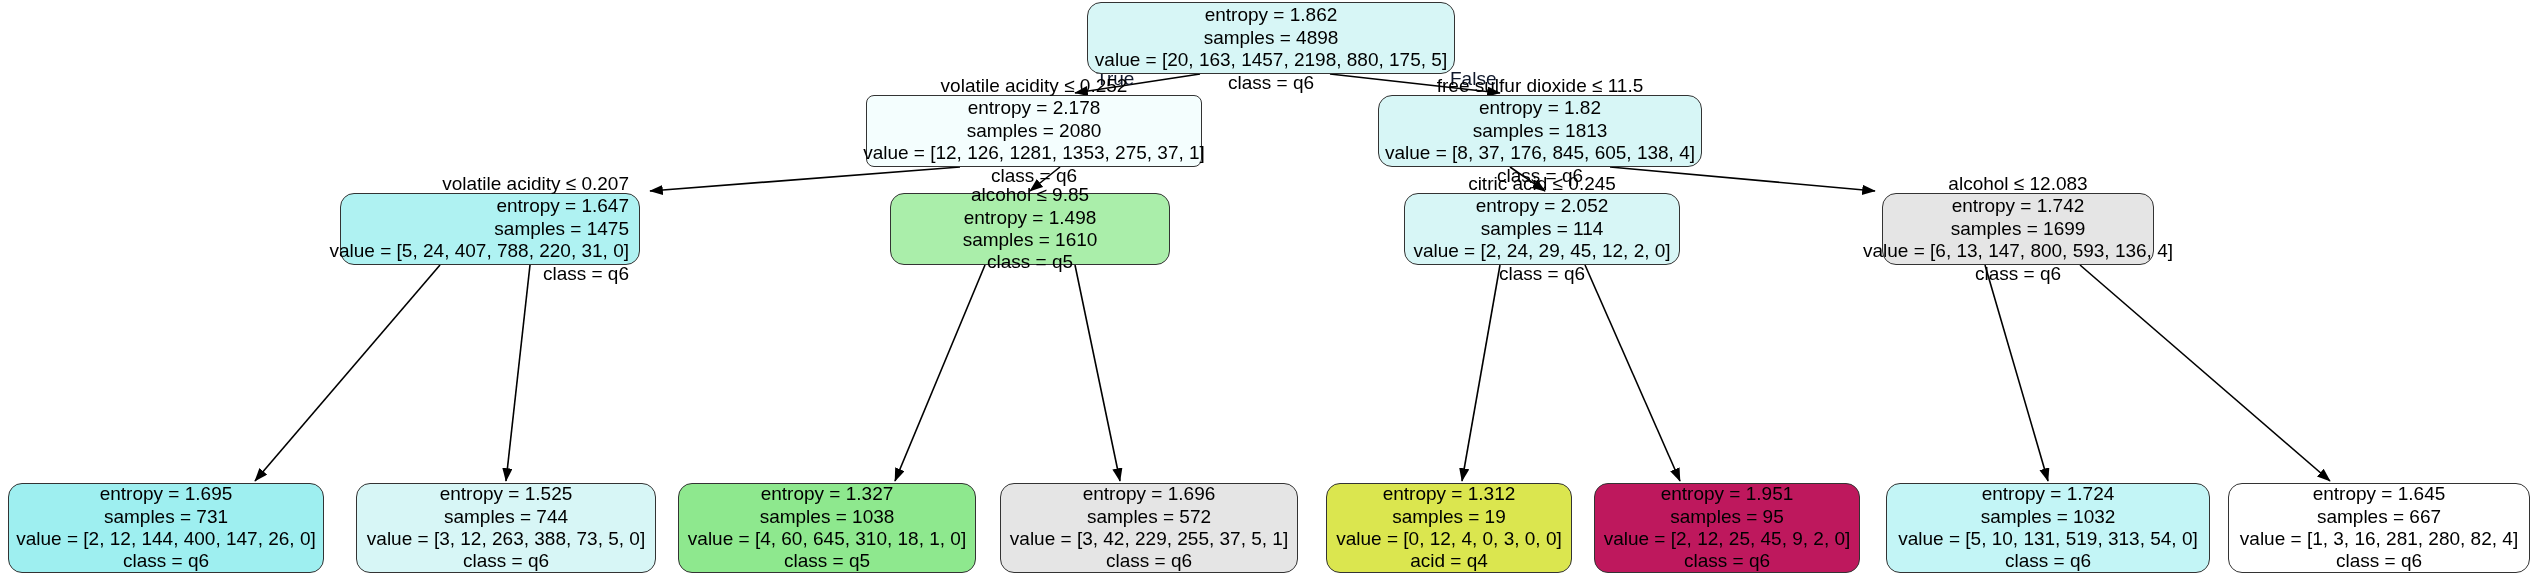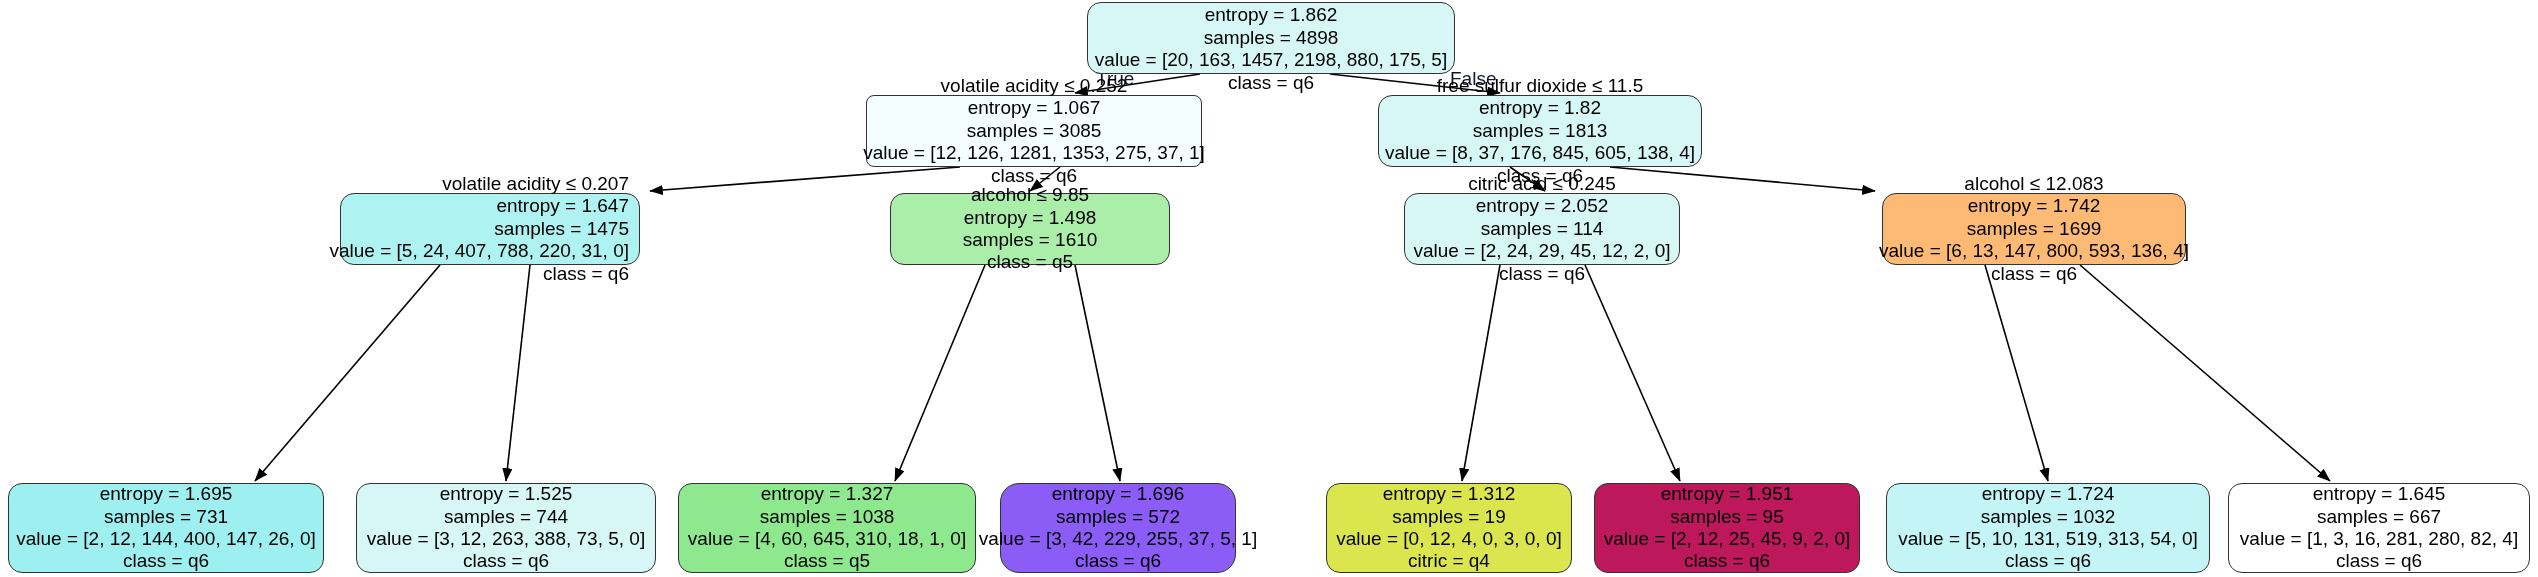--- a/index.html
+++ b/index.html
@@ -71,22 +71,22 @@
   <div id="node-group">
       <div class="node" style="left: 1087px; top: 2px; width: 368px; height: 72px; background: rgb(215, 246, 246);">
         <span class="ln">alcohol ≤ 10.85</span>
         <span class="ln">entropy = 1.862</span>
         <span class="ln">samples = 4898</span>
         <span class="ln">value = [20, 163, 1457, 2198, 880, 175, 5]</span>
         <span class="ln">class = q6</span>
       </div>
       <div class="node" style="left: 866px; top: 95px; width: 336px; height: 72px; background: rgb(244, 254, 254); border-radius: 8px;">
         <span class="ln">volatile acidity ≤ 0.252</span>
-        <span class="ln">entropy = 1.067</span>
-        <span class="ln">samples = 3085</span>
+        <span class="ln">entropy = 2.178</span>
+        <span class="ln">samples = 2080</span>
         <span class="ln">value = [12, 126, 1281, 1353, 275, 37, 1]</span>
         <span class="ln">class = q6</span>
       </div>
       <div class="node" style="left: 1378px; top: 95px; width: 324px; height: 72px; background: rgb(215, 246, 246);">
         <span class="ln">free sulfur dioxide ≤ 11.5</span>
         <span class="ln">entropy = 1.82</span>
         <span class="ln">samples = 1813</span>
         <span class="ln">value = [8, 37, 176, 845, 605, 138, 4]</span>
         <span class="ln">class = q6</span>
       </div>
@@ -103,21 +103,21 @@
         <span class="ln">samples = 1610</span>
         <span class="ln">class = q5</span>
       </div>
       <div class="node" style="left: 1404px; top: 193px; width: 276px; height: 72px; background: rgb(215, 246, 246);">
         <span class="ln">citric acid ≤ 0.245</span>
         <span class="ln">entropy = 2.052</span>
         <span class="ln">samples = 114</span>
         <span class="ln">value = [2, 24, 29, 45, 12, 2, 0]</span>
         <span class="ln">class = q6</span>
       </div>
-      <div class="node" style="left: 1882px; top: 193px; width: 304px; height: 72px; background: #fdba74;">
+      <div class="node" style="left: 1882px; top: 193px; width: 272px; height: 72px; background: #e5e5e5;">
         <span class="ln">alcohol ≤ 12.083</span>
         <span class="ln">entropy = 1.742</span>
         <span class="ln">samples = 1699</span>
         <span class="ln">value = [6, 13, 147, 800, 593, 136, 4]</span>
         <span class="ln">class = q6</span>
       </div>
       <div class="node" style="left: 8px; top: 483px; width: 316px; height: 90px; background: rgb(158, 239, 240);">
         <span class="ln">entropy = 1.695</span>
         <span class="ln">samples = 731</span>
         <span class="ln">value = [2, 12, 144, 400, 147, 26, 0]</span>
@@ -128,31 +128,31 @@
         <span class="ln">samples = 744</span>
         <span class="ln">value = [3, 12, 263, 388, 73, 5, 0]</span>
         <span class="ln">class = q6</span>
       </div>
       <div class="node" style="left: 678px; top: 483px; width: 298px; height: 90px; background: rgb(142, 232, 142);">
         <span class="ln">entropy = 1.327</span>
         <span class="ln">samples = 1038</span>
         <span class="ln">value = [4, 60, 645, 310, 18, 1, 0]</span>
         <span class="ln">class = q5</span>
       </div>
-      <div class="node" style="left: 1000px; top: 483px; width: 236px; height: 90px; background: #8b5cf6; border-radius: 19px;">
+      <div class="node" style="left: 1000px; top: 483px; width: 298px; height: 90px; background: #e5e5e5;">
         <span class="ln">entropy = 1.696</span>
         <span class="ln">samples = 572</span>
         <span class="ln">value = [3, 42, 229, 255, 37, 5, 1]</span>
         <span class="ln">class = q6</span>
       </div>
       <div class="node" style="left: 1326px; top: 483px; width: 246px; height: 90px; background: rgb(219, 230, 79);">
         <span class="ln">entropy = 1.312</span>
         <span class="ln">samples = 19</span>
         <span class="ln">value = [0, 12, 4, 0, 3, 0, 0]</span>
-        <span class="ln">citric = q4</span>
+        <span class="ln">acid = q4</span>
       </div>
       <div class="node" style="left: 1594px; top: 483px; width: 266px; height: 90px; background: #be185d;">
         <span class="ln">entropy = 1.951</span>
         <span class="ln">samples = 95</span>
         <span class="ln">value = [2, 12, 25, 45, 9, 2, 0]</span>
         <span class="ln">class = q6</span>
       </div>
       <div class="node" style="left: 1886px; top: 483px; width: 324px; height: 90px; background: rgb(195, 245, 246);">
         <span class="ln">entropy = 1.724</span>
         <span class="ln">samples = 1032</span>

